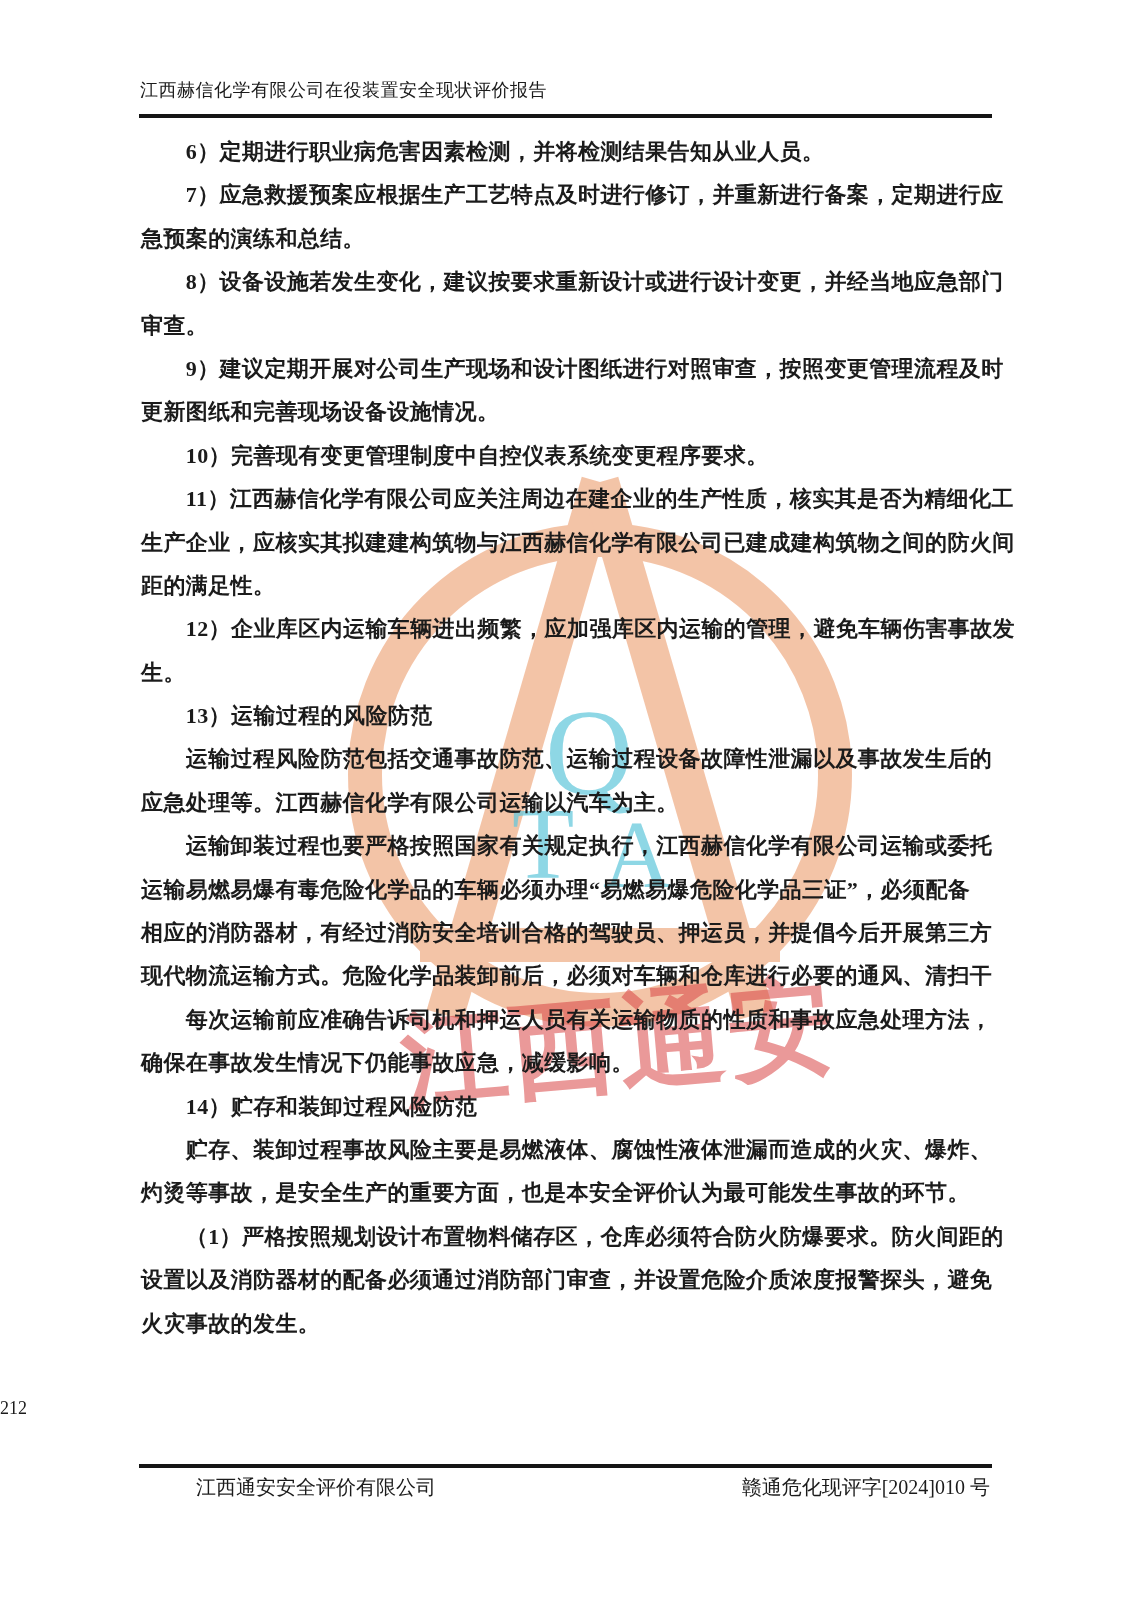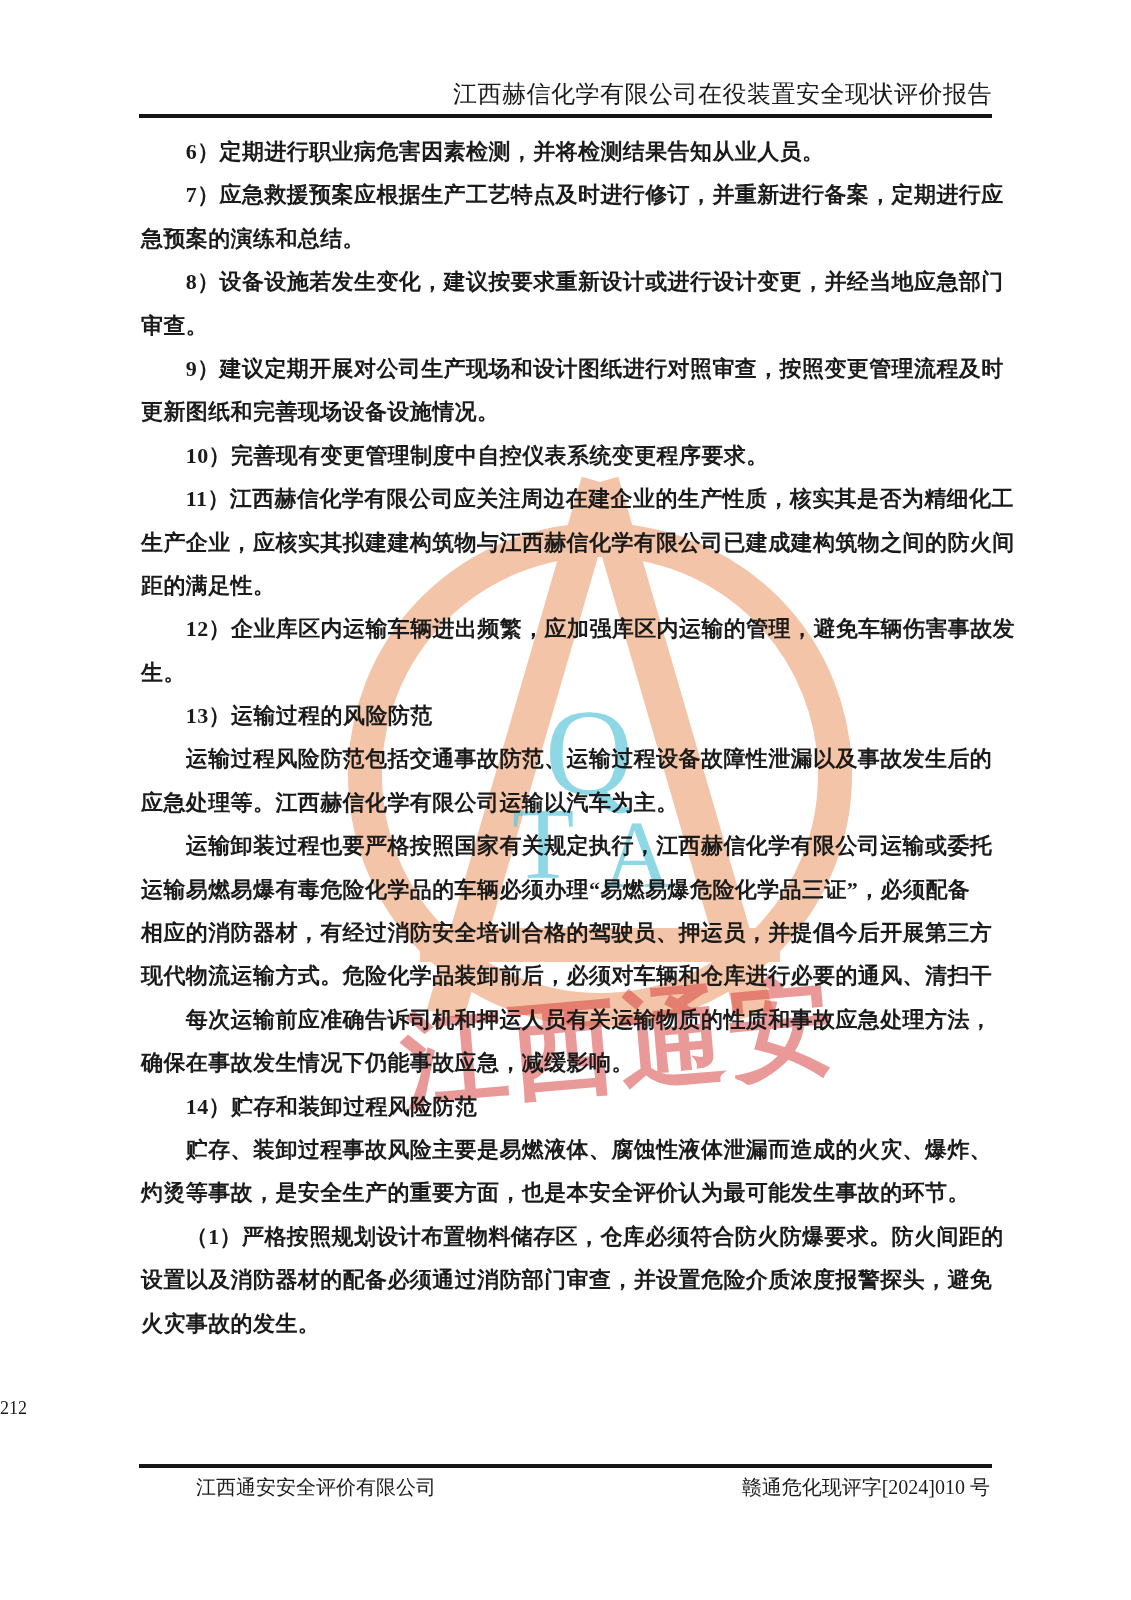--- a/index.html
+++ b/index.html
@@ -26,21 +26,21 @@
     font-size:106px; font-weight:bold; line-height:1.15;
     letter-spacing:3px; white-space:nowrap;
     transform:rotate(-5deg); transform-origin:left center;
     opacity:0.55;
     font-family:"Liberation Sans","DejaVu Sans",sans-serif;
   }
 
   
   .header-title {
     position:absolute; top:78px; left:140px; width:852px; z-index:1;
-    text-align:right; font-size:24px; letter-spacing:0.5px;
+    text-align:left; font-size:18px; letter-spacing:0.5px;
   }
   .header-rule {
     position:absolute; top:114px; left:139px; width:853px; height:4px;
     background:#151515; z-index:1;
   }
 
   
   .body-text {
     position:absolute; top:130px; left:141px; width:851px; z-index:1;
     font-size:22px; letter-spacing:0.4px;

